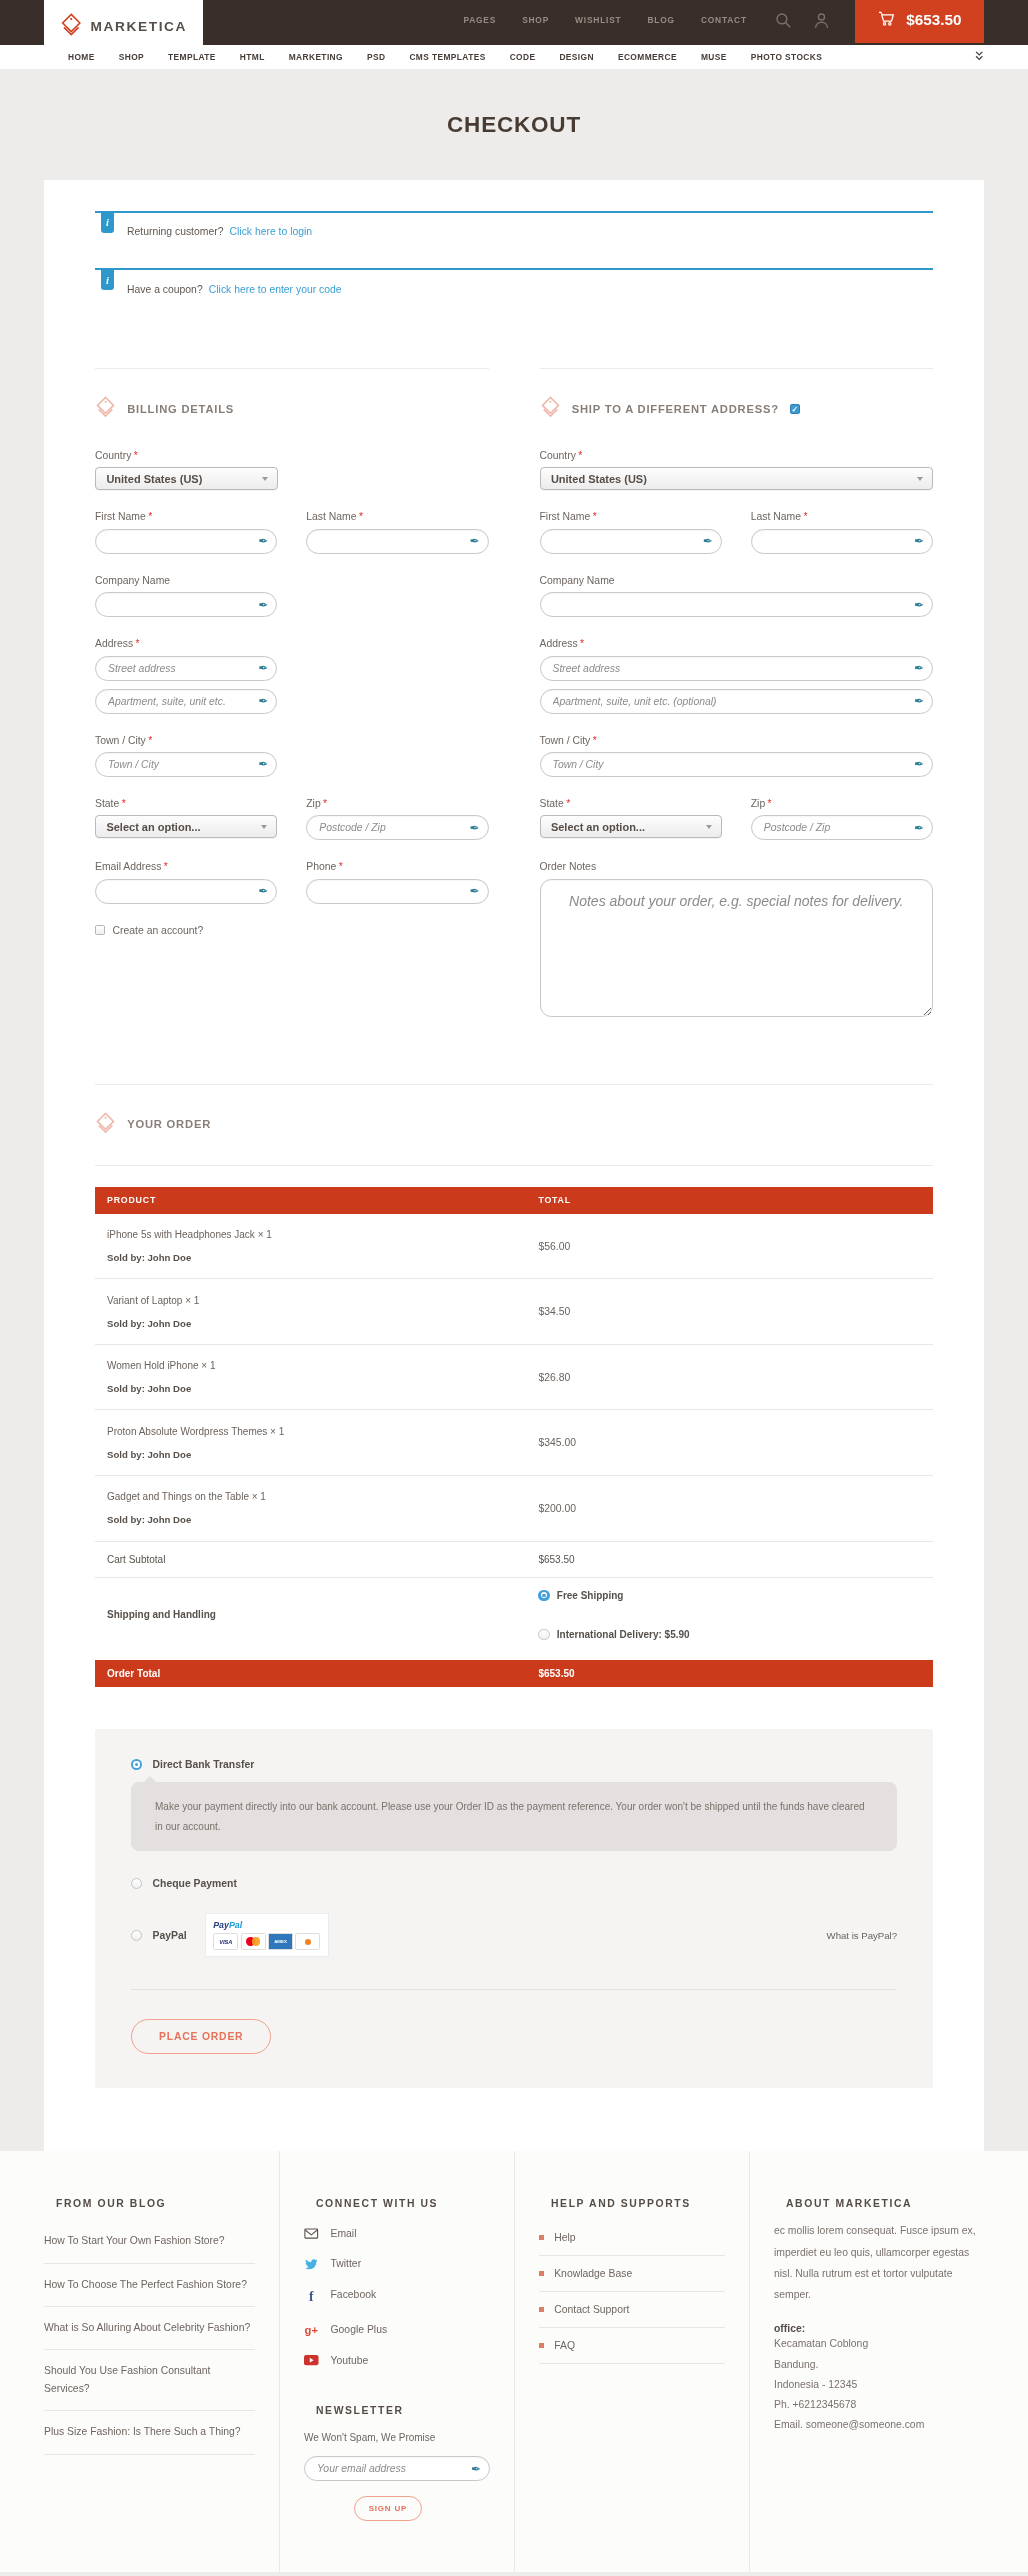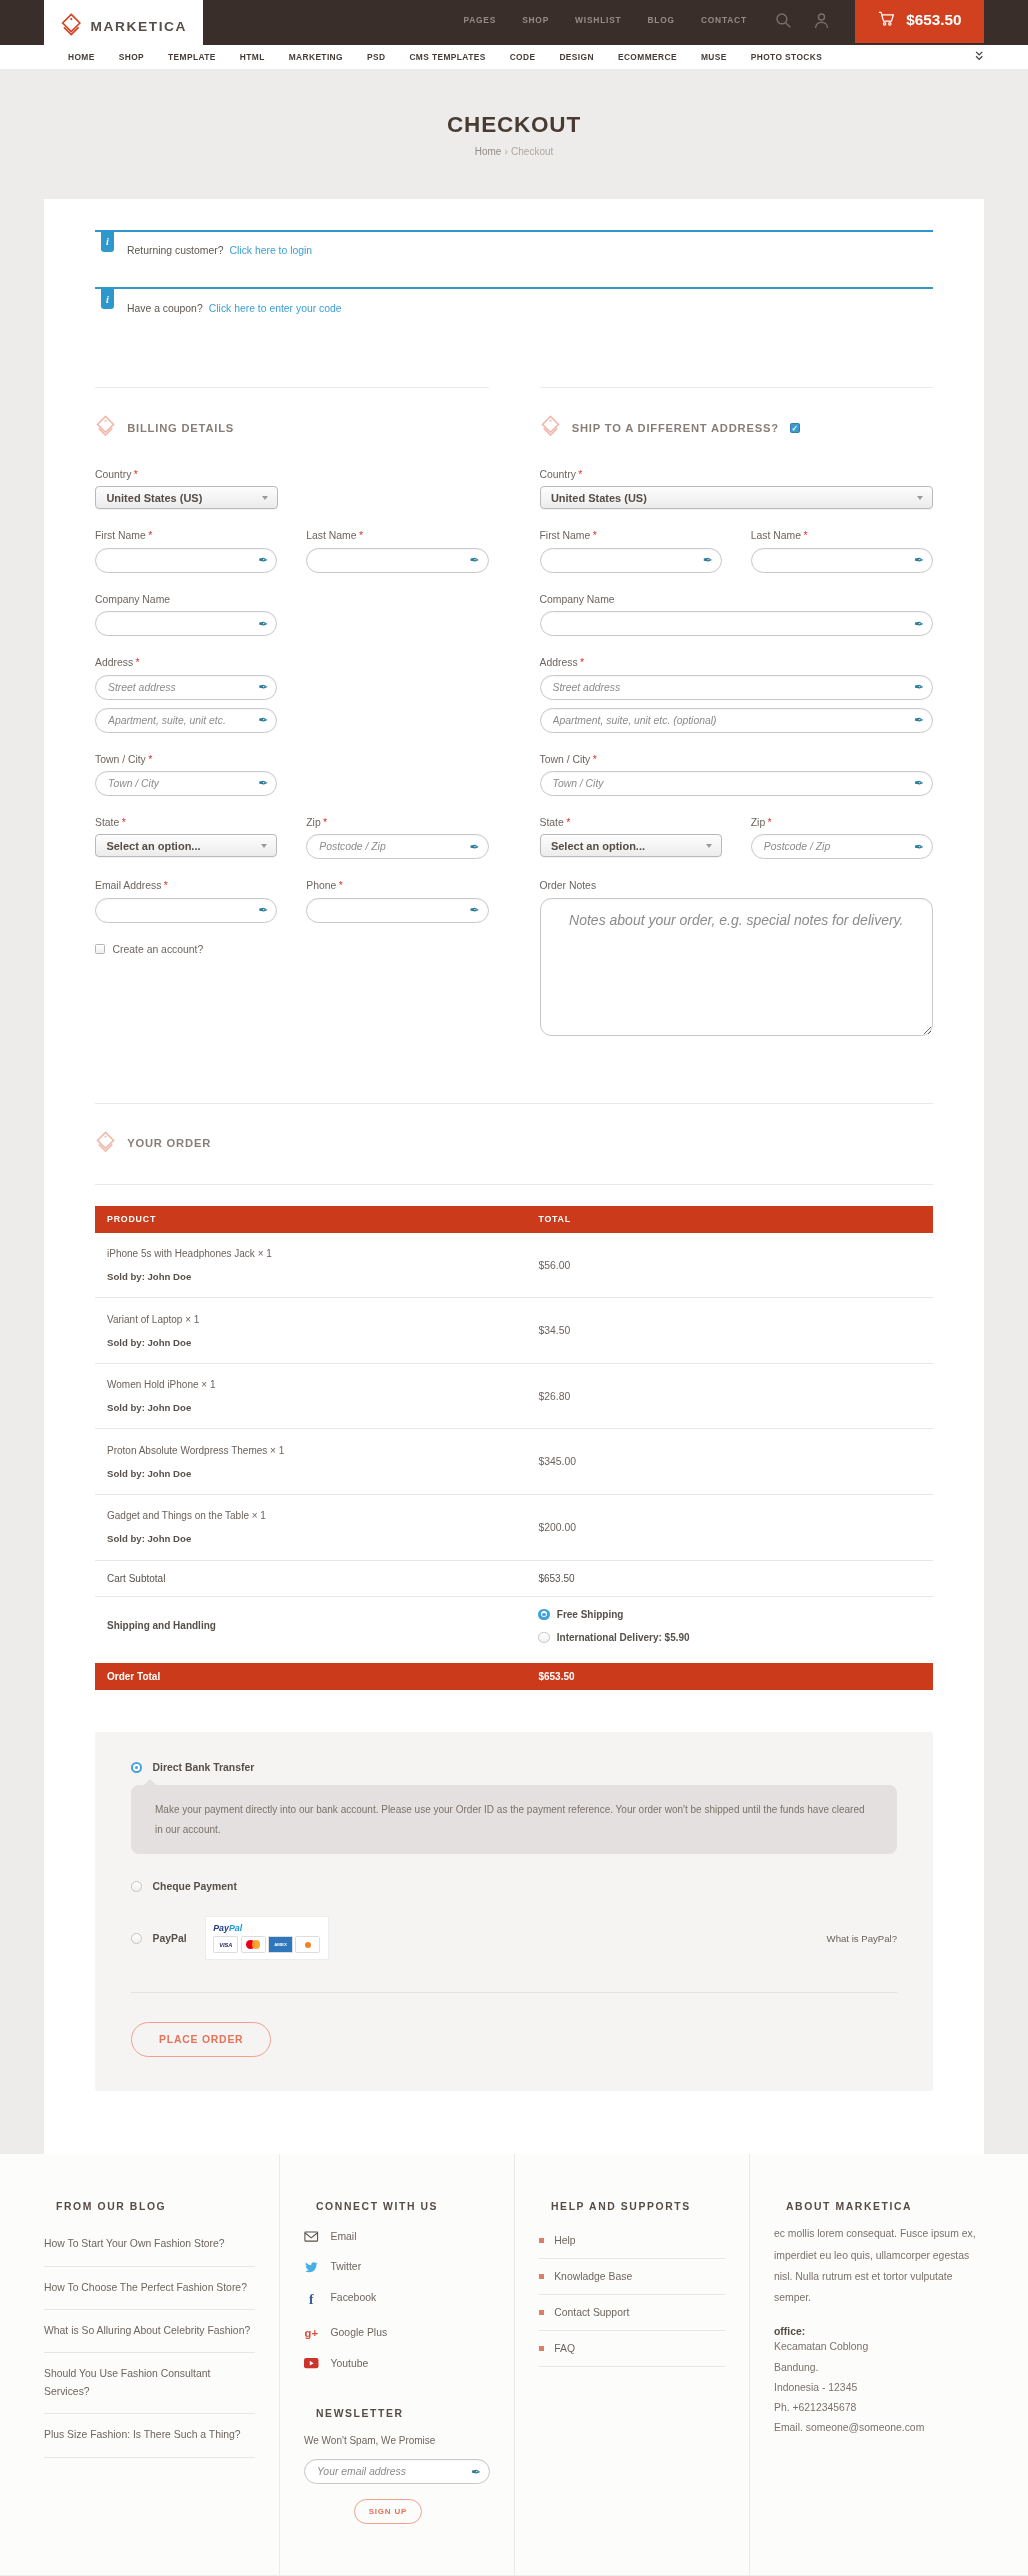--- a/index.html
+++ b/index.html
@@ -101,21 +101,21 @@
   .colA { flex:0 0 53%; }
   .colB { flex:1; }
   .ot-row { display:flex; border-bottom:0.8px solid #eae7e3; padding:15.3px 12px; }
   .p-name { font-size:10px; color:#6b625c; }
   .p-sold { font-size:9.6px; font-weight:bold; color:#57504a; margin-top:12px; }
   .p-total { font-size:10.4px; color:#6b625c; align-self:center; }
   .ot-sub { display:flex; align-items:center; border-bottom:0.8px solid #eae7e3; padding:12px; }
   .ot-sub .lbl, .ot-sub .val { font-size:10px; font-weight:normal; color:#57504a; }
   .ot-ship { display:flex; padding:12px; }
   .ship-lbl { font-size:10px; font-weight:bold; color:#57504a; align-self:center; }
-  .ship-opts { display:flex; flex-direction:column; gap:12px; }
+  .ship-opts { display:flex; flex-direction:column; gap:28px; }
   .opt { display:flex; align-items:center; gap:7.2px; font-size:10px; font-weight:bold; color:#57504a; }
   .radio { width:11.2px; height:11.2px; border-radius:50%; border:0.8px solid #c4c4c4;
     background:linear-gradient(#fff,#f0f0f0); cursor:pointer; }
   .radio-on { width:11.2px; height:11.2px; border-radius:50%; background:#42a1dc; cursor:pointer;
     display:flex; align-items:center; justify-content:center; }
   .radio-on i { display:block; width:6.4px; height:6.4px; border-radius:50%; background:#fff; position:relative; }
   .radio-on i::after { content:""; position:absolute; left:1.6px; top:1.6px; width:3.2px; height:3.2px;
     border-radius:50%; background:#42a1dc; }
   .ot-total { display:flex; align-items:center; background:#cb3a1b; height:26.5px; padding:0 12px;
     color:#fff; font-size:10px; font-weight:bold; margin-top:8px; }
@@ -244,23 +244,20 @@
       <svg width="10.4" height="11.2" viewBox="0 0 16 18" fill="none" stroke="#463c37" stroke-width="2">
         <path d="M3 3 l5 5 5-5"></path>
           <path d="M3 10 l5 5 5-5"></path>
       </svg>
     </a>
   </div>
 </nav>
 
 <div class="page-head">
   <h1 class="page-title">CHECKOUT</h1>
-  <div class="breadcrumb">
-    <a>Home</a><span class="sep">›</span><span class="cur">Checkout</span>
-  </div>
 </div>
 
 <main class="card">
 
   <div class="notice">
     <span class="notice-badge">i</span>
     <span class="notice-text">
       <span>Returning customer?</span>
       <a>Click here to login</a>
     </span>

